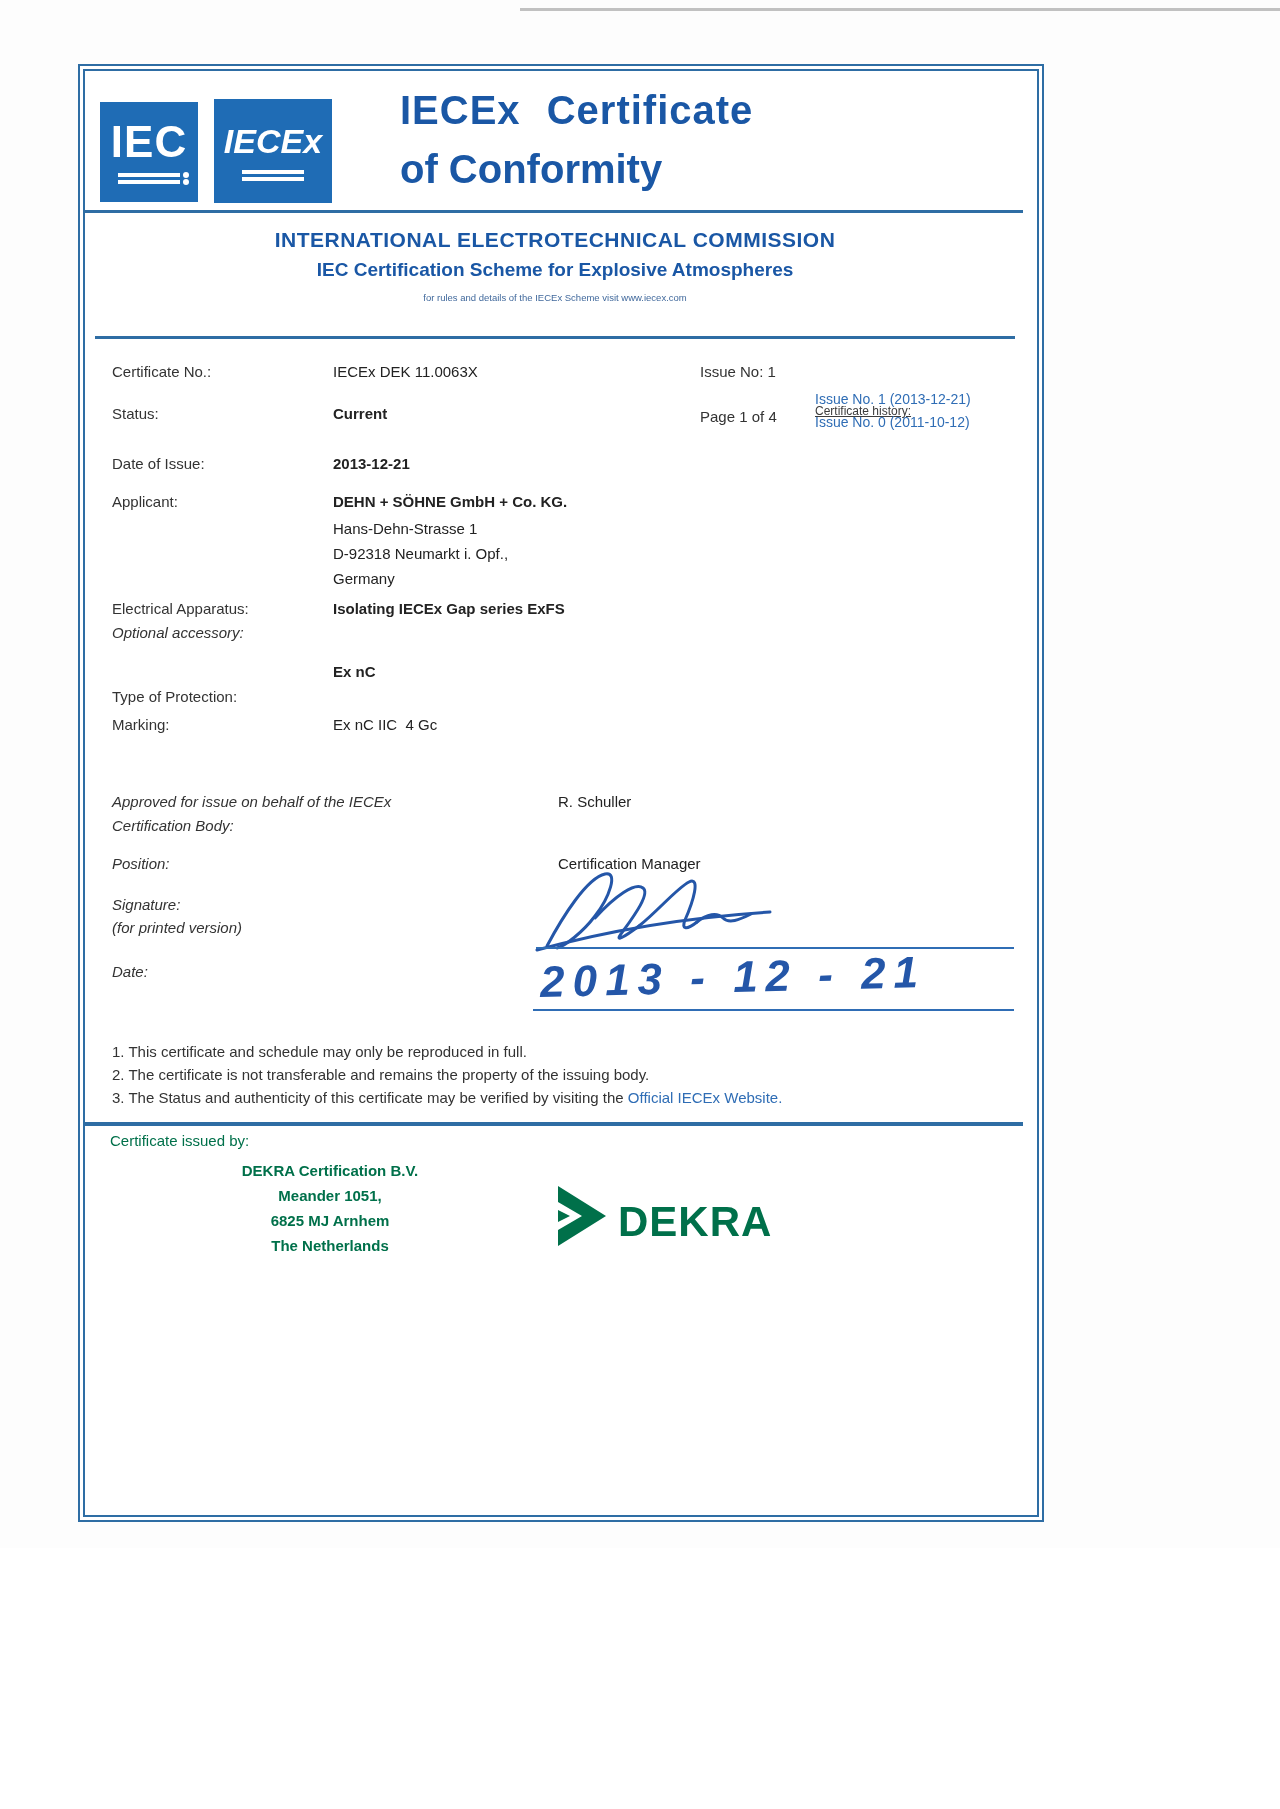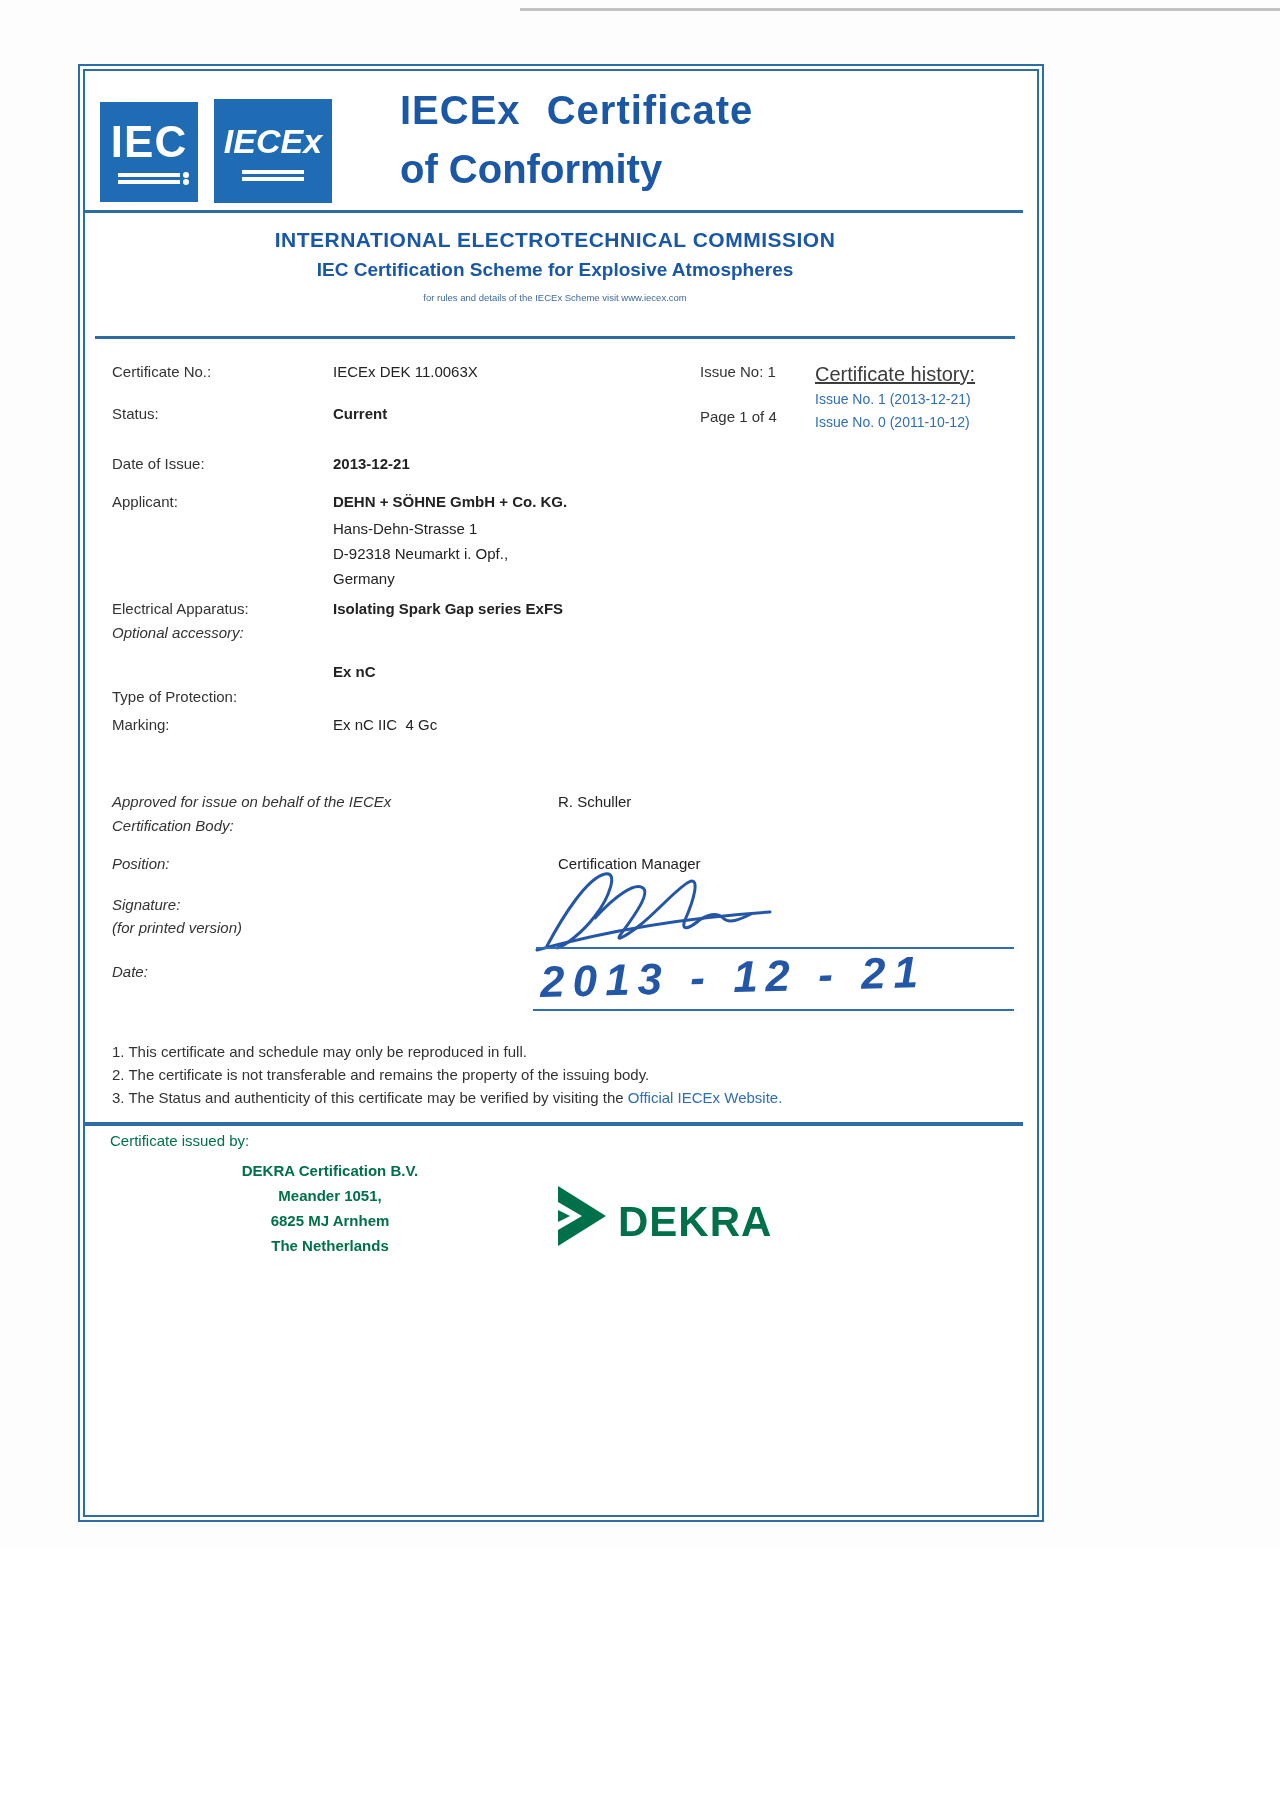--- a/index.html
+++ b/index.html
@@ -24,21 +24,21 @@
   .rule2{left:95px;top:336px;width:920px;height:3px;}
   .commission{left:140px;top:228px;width:830px;text-align:center;color:#1a57a5;font-weight:bold;}
   .commission .c1{font-size:21px;letter-spacing:0.5px;}
   .commission .c2{font-size:19px;margin-top:7px;}
   .commission .c3{font-size:9.5px;margin-top:11px;font-weight:normal;color:#41699c;}
   
   .lbl{font-size:15px;color:#333333;}
   .val{font-size:15px;color:#222222;white-space:pre-wrap;}
   .b{font-weight:bold;}
   .i{font-style:italic;}
-  .hist-label{font-size:20px;color:#3c3c3c;text-decoration:underline;}
+  .hist-label{font-size:12px;color:#3c3c3c;text-decoration:underline;margin-top:41px;}
   .hist-item{font-size:14px;color:#2f6db5;margin-top:6px;}
   .addr{line-height:25px;}
   .sig-line{background:#2f6db5;height:2px;}
   .hand-date{font-size:44px;color:#2456a8;font-style:italic;letter-spacing:8px;transform:rotate(-1.5deg);font-weight:bold;white-space:pre;}
   .note{font-size:15px;color:#333333;}
   .note a{color:#2f6db5;text-decoration:none;}
   .rule3{left:85px;top:1122px;width:938px;height:4px;}
   .green{color:#00704a;}
   .issuer{left:185px;top:1158px;width:290px;text-align:center;font-weight:bold;font-size:15px;line-height:25px;}
   .dekra-word{font-size:42px;font-weight:bold;letter-spacing:1px;color:#00704a;}
@@ -105,21 +105,21 @@
   <div class="abs val b" style="left:333px;top:455px;">2013-12-21</div>
 
   <div class="abs lbl" style="left:112px;top:493px;">Applicant:</div>
   <div class="abs val b" style="left:333px;top:493px;">DEHN + SÖHNE GmbH + Co. KG.</div>
   <div class="abs val addr" style="left:333px;top:516px;">Hans-Dehn-Strasse 1</div>
   <div class="abs val addr" style="left:333px;top:541px;">D-92318 Neumarkt i. Opf.,</div>
   <div class="abs val addr" style="left:333px;top:566px;">Germany</div>
 
   <div class="abs lbl" style="left:112px;top:600px;">Electrical Apparatus:</div>
   <div class="abs lbl i" style="left:112px;top:624px;">Optional accessory:</div>
-  <div class="abs val b" style="left:333px;top:600px;">Isolating Spark Gap series ExFS</div>
+  <div class="abs val b" style="left:333px;top:600px;">Isolating IECEx Gap series ExFS</div>
 
   <div class="abs lbl" style="left:112px;top:688px;text-align:center;">Type of Protection:</div>
   <div class="abs val b" style="left:333px;top:663px;">Ex nC</div>
 
   <div class="abs lbl" style="left:112px;top:716px;">Marking:</div>
   <div class="abs val" style="left:333px;top:716px;">Ex nC IIC  4 Gc</div>
 
   <div class="abs lbl i" style="left:112px;top:793px;">Approved for issue on behalf of the IECEx</div>
   <div class="abs lbl i" style="left:112px;top:817px;">Certification Body:</div>
   <div class="abs val" style="left:558px;top:793px;">R. Schuller</div>

